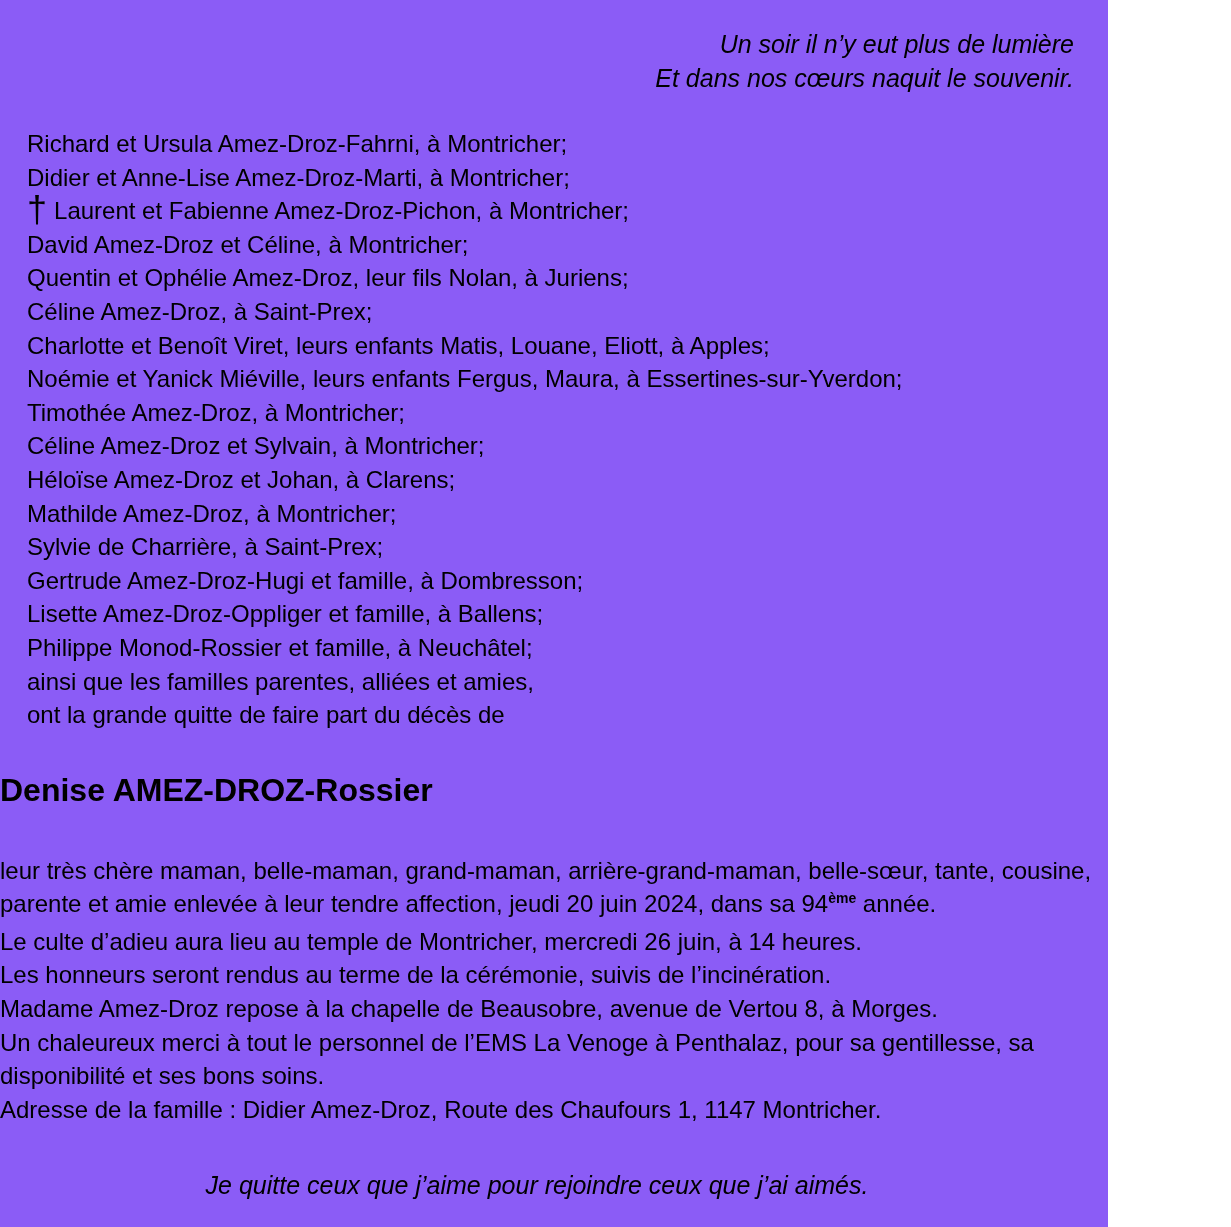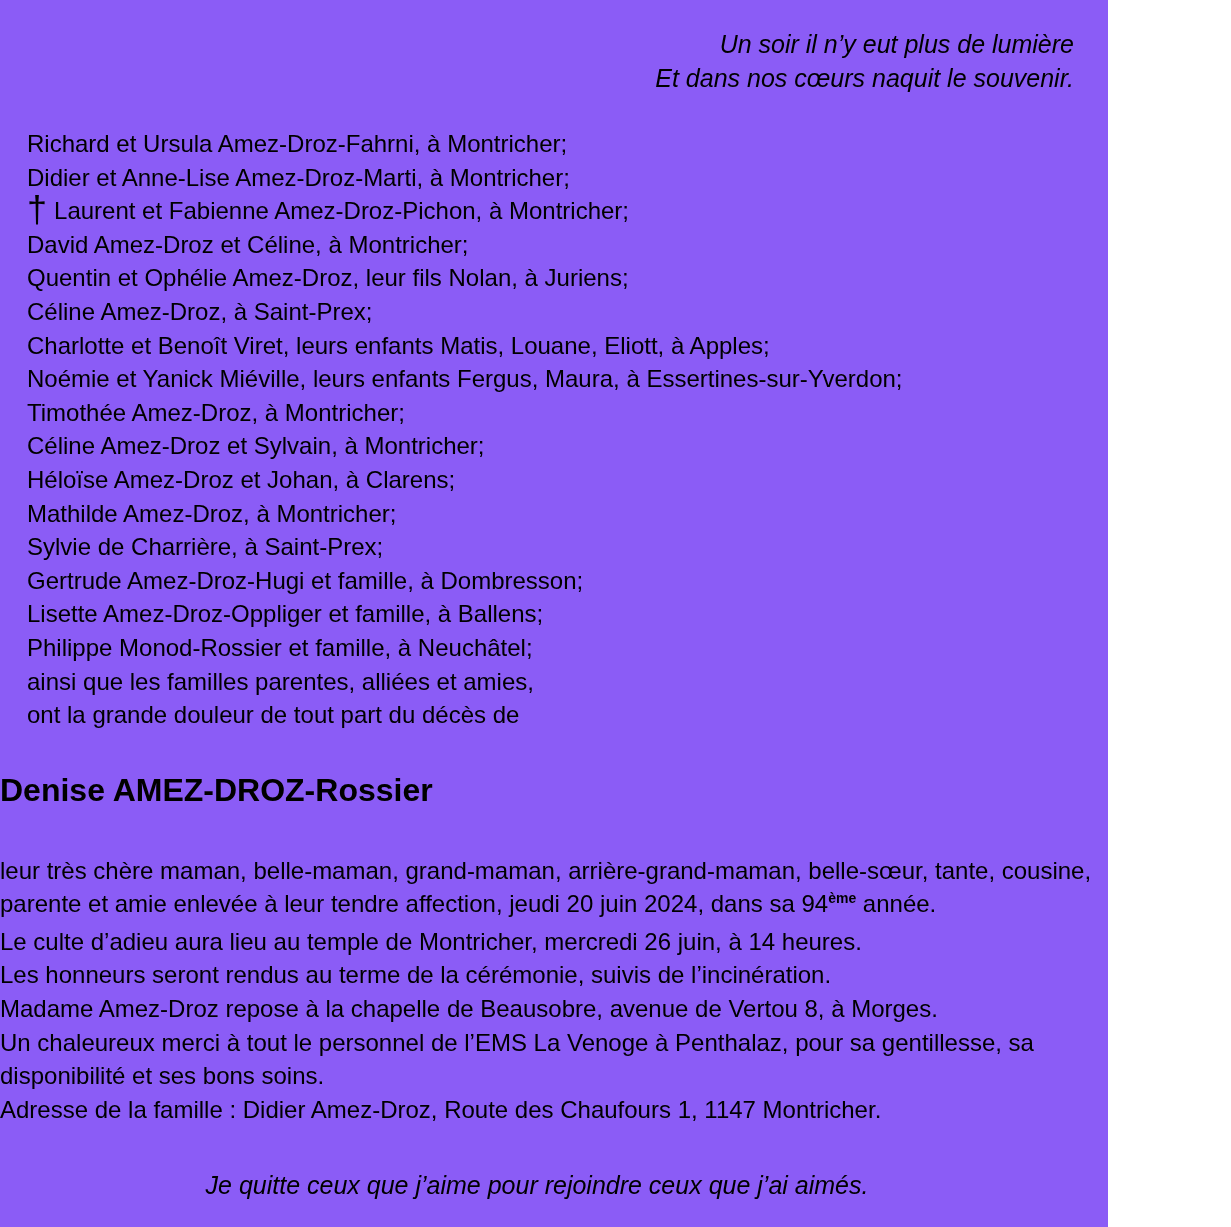--- a/index.html
+++ b/index.html
@@ -87,21 +87,21 @@
       <div class="line"><span>Noémie et Yanick </span><span class="b">Miéville</span><span>, leurs enfants Fergus, Maura, à Essertines-sur-Yverdon;</span></div>
       <div class="line"><span>Timothée </span><span class="b">Amez-Droz</span><span>, à Montricher;</span></div>
       <div class="line"><span>Céline </span><span class="b">Amez-Droz</span><span> et Sylvain, à Montricher;</span></div>
       <div class="line"><span>Héloïse </span><span class="b">Amez-Droz</span><span> et Johan, à Clarens;</span></div>
       <div class="line"><span>Mathilde </span><span class="b">Amez-Droz</span><span>, à Montricher;</span></div>
       <div class="line"><span>Sylvie </span><span class="b">de Charrière</span><span>, à Saint-Prex;</span></div>
       <div class="line"><span>Gertrude </span><span class="b">Amez-Droz-Hugi</span><span> et famille, à Dombresson;</span></div>
       <div class="line"><span>Lisette </span><span class="b">Amez-Droz-Oppliger</span><span> et famille, à Ballens;</span></div>
       <div class="line"><span>Philippe </span><span class="b">Monod-Rossier</span><span> et famille, à Neuchâtel;</span></div>
       <div class="line"><span>ainsi que les familles parentes, alliées et amies,</span></div>
-      <div class="line"><span>ont la grande douleur de tout part du décès de</span></div>
+      <div class="line"><span>ont la grande quitte de faire part du décès de</span></div>
     </div>
 
   <h1 class="deceased-name">Denise AMEZ-DROZ-Rossier</h1>
 
   <div class="announcement" id="announcement">
       <div class="line"><span>leur très chère maman, belle-maman, grand-maman, arrière-grand-maman, belle-sœur, tante, cousine,</span></div>
       <div class="line"><span>parente et amie enlevée à leur tendre affection, jeudi 20 juin 2024, dans sa 94</span><span class="sup">ème</span><span> année.</span></div>
       <div class="line"><span>Le culte d’adieu aura lieu au temple de Montricher, mercredi 26 juin, à 14 heures.</span></div>
       <div class="line"><span>Les honneurs seront rendus au terme de la cérémonie, suivis de l’incinération.</span></div>
       <div class="line"><span>Madame Amez-Droz repose à la chapelle de Beausobre, avenue de Vertou 8, à Morges.</span></div>

